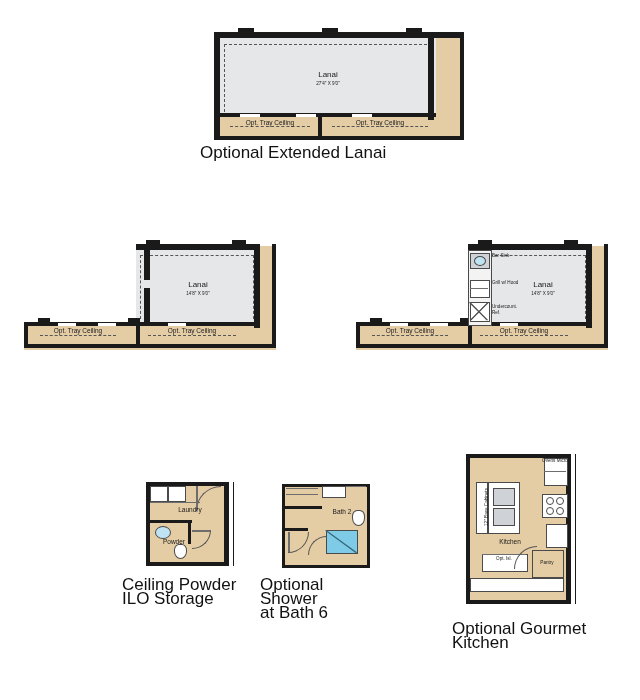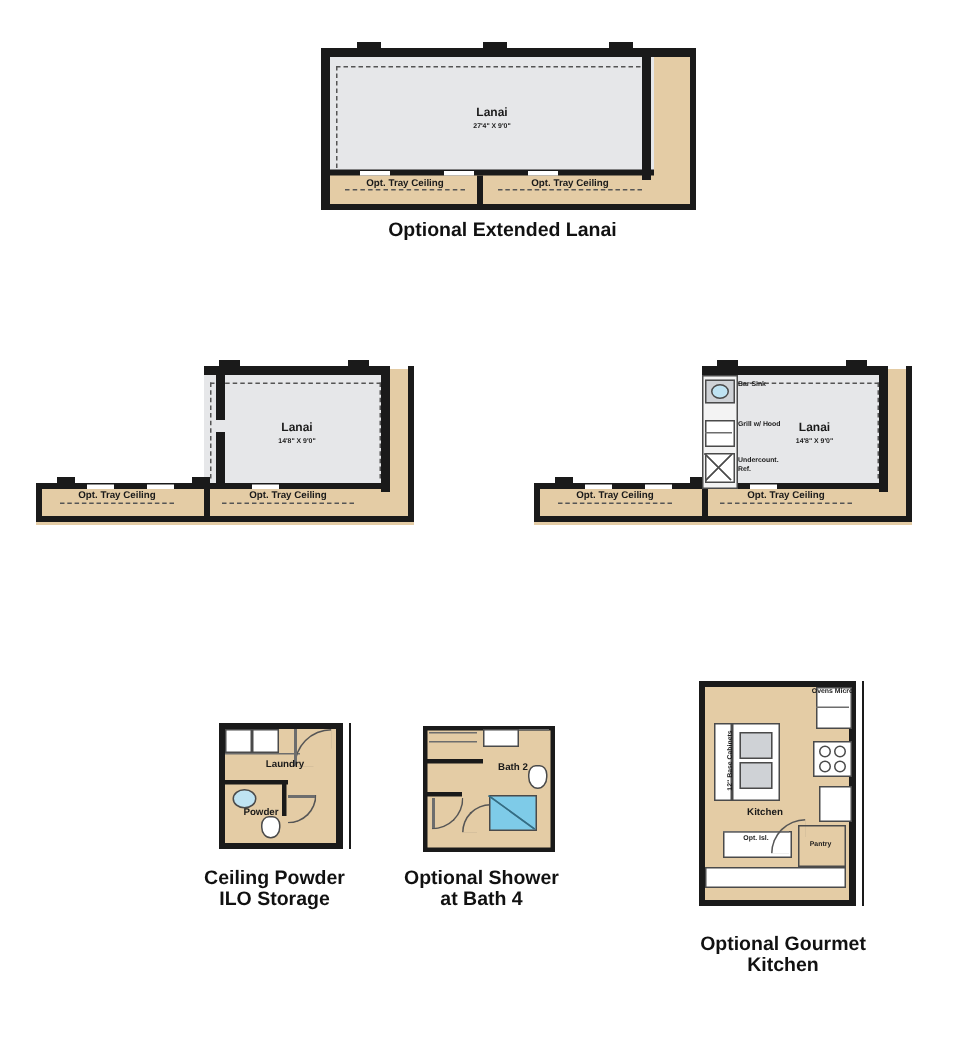--- a/index.html
+++ b/index.html
@@ -12,31 +12,29 @@
     height: 700px;
     font-family: "Liberation Sans", sans-serif;
     color: #1a1a1a;
     position: relative;
     overflow: hidden;
   }
   .stage {
     position: relative;
     width: 640px;
     height: 700px;
-    font-weight: bold;
   }
   .opt-block {
     position: absolute;
   }
   .plan {
     position: relative;
   }
   .caption {
-    text-align: center;
-    font-size: 13px;
+    font-size: 17px;
     line-height: 14px;
     color: #111111;
     font-family: "Liberation Sans", sans-serif;
     white-space: pre-line;
     margin-top: 6px;
   }
 
   
   .tan      { position: absolute; background: #e4cca5; }
   .lanai    { position: absolute; background: #e6e7e9; }
@@ -328,21 +326,21 @@
       <div class="arc" style="left:48px; top:60px; width:18px; height:18px;"></div>
 
       <div class="shower" style="left:66px; top:54px; width:30px; height:22px;"></div>
       <div class="thinline" style="left:66px; top:54px; width:38px; height:0; border-top:1px solid #2e6f89; transform-origin:0 0; transform:rotate(36deg);"></div>
 
       <div class="toilet" style="left:92px; top:34px; width:11px; height:14px;"></div>
 
       <div class="lbl" style="left:60px; top:32px; width:44px;">Bath 2</div>
     </div>
     <div class="caption">Optional Shower
-at Bath 4</div>
+at Bath 6</div>
   </div>
 
   <div class="opt-block" style="left:452px; top:450px; width:140px;">
     <div class="plan" style="width:140px; height:166px;">
 
       <div class="tan" style="left:14px; top:4px; width:104px; height:150px;"></div>
 
       <div class="wall" style="left:14px; top:4px; width:104px; height:4px;"></div>
       <div class="wall" style="left:14px; top:4px; width:4px; height:150px;"></div>
       <div class="wall" style="left:114px; top:4px; width:4px; height:150px;"></div>

